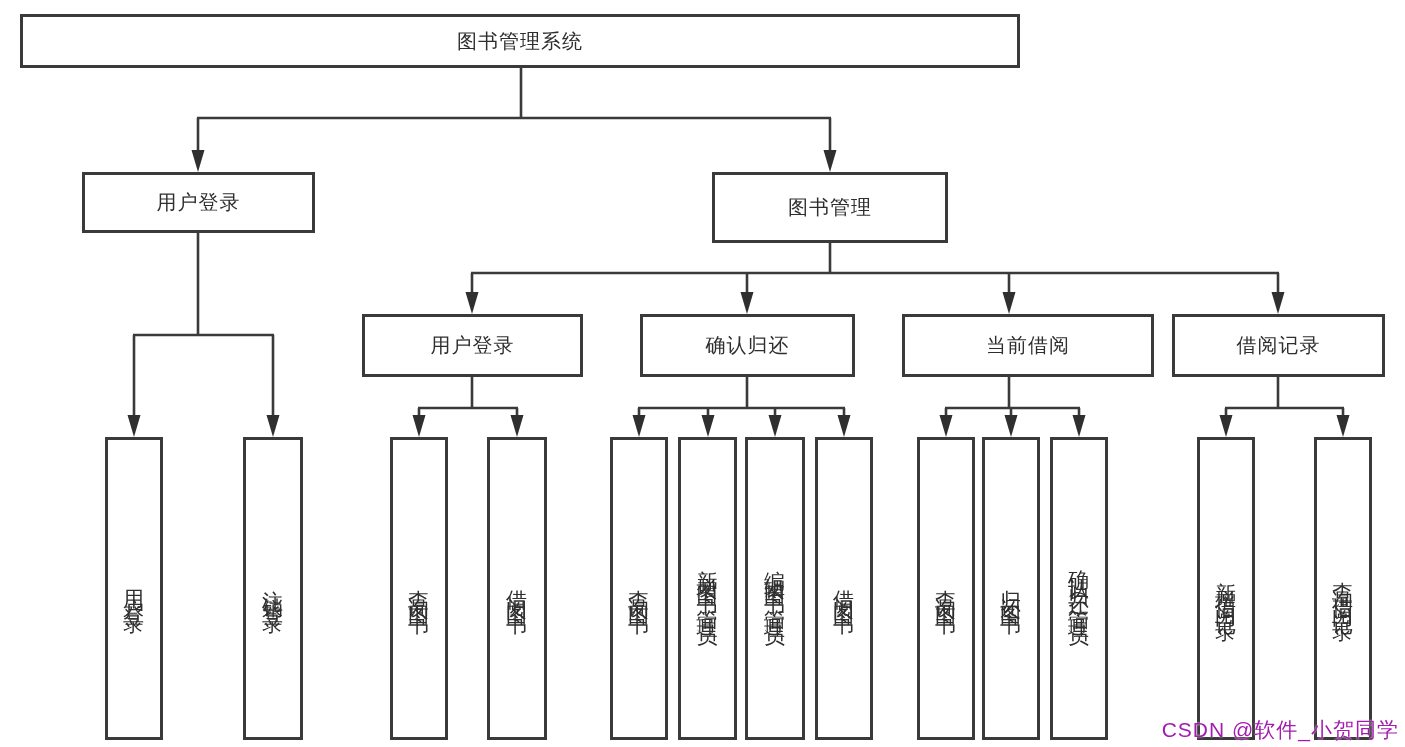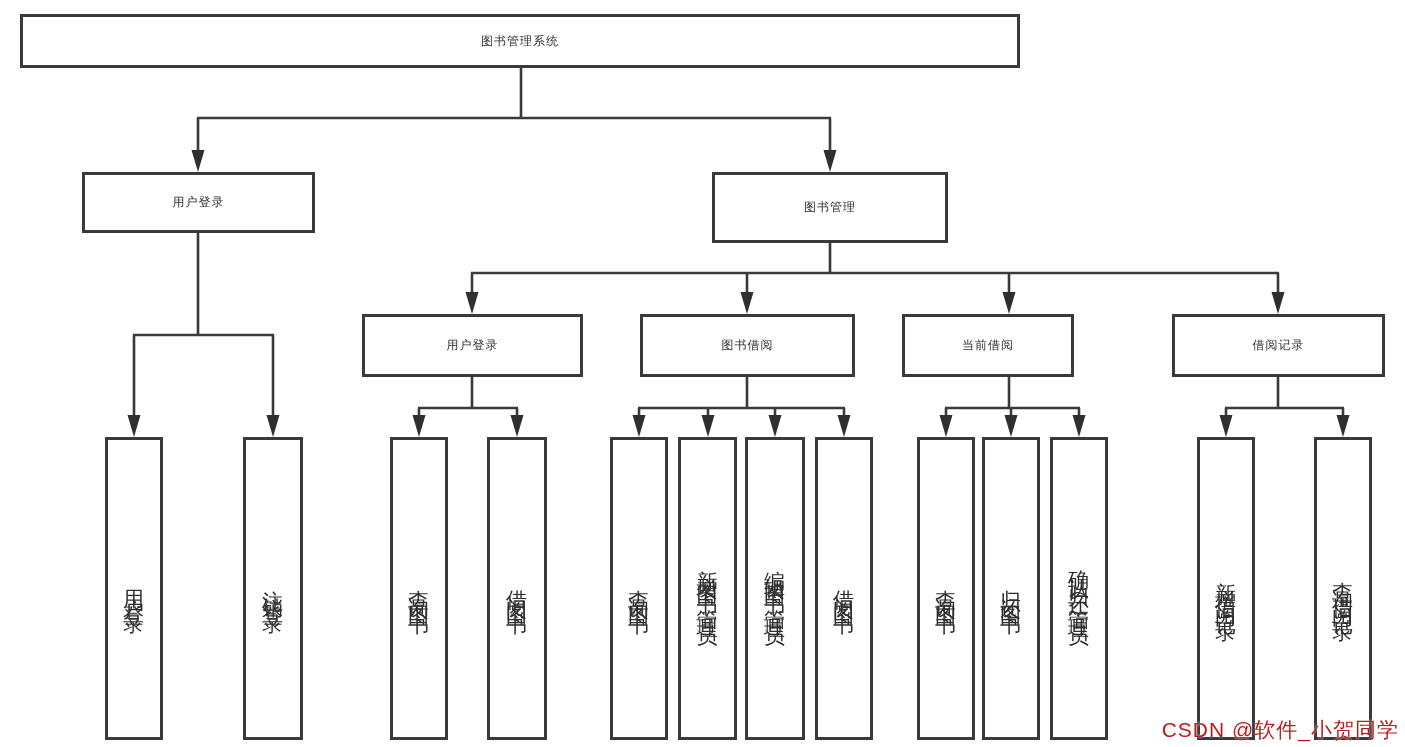--- a/index.html
+++ b/index.html
@@ -24,21 +24,21 @@
   }
   .node {
     position: absolute;
     box-sizing: border-box;
     border: 3px solid #3a3a3a;
     background: #ffffff;
     display: flex;
     align-items: center;
     justify-content: center;
     color: #2e2e2e;
-    font-size: 12px;
+    font-size: 20px;
     letter-spacing: 1px;
     white-space: nowrap;
   }
   .node.leaf {
     font-size: 21px;
   }
   .leaf .vtext {
     writing-mode: vertical-lr;
     text-orientation: mixed;
     letter-spacing: 8px;
@@ -46,42 +46,42 @@
     white-space: nowrap;
   }
   
   .root-box   { left: 20px;  top: 14px;  width: 1000px; height: 54px; }
   
   .n-user-login { left: 82px;  top: 172px; width: 233px; height: 61px; }
   .n-book-mgmt  { left: 712px; top: 172px; width: 236px; height: 71px; }
   
   .n-new-rec    { left: 362px;  top: 314px; width: 221px; height: 63px; }
   .n-borrow     { left: 640px;  top: 314px; width: 215px; height: 63px; }
-  .n-current    { left: 902px;  top: 314px; width: 172px; height: 63px; }
+  .n-current    { left: 902px;  top: 314px; width: 252px; height: 63px; }
   .n-records    { left: 1172px; top: 314px; width: 213px; height: 63px; }
   
   .leaf { top: 437px; height: 303px; width: 58px; }
   .l1  { left: 105px; }
   .l2  { left: 243px; width: 60px; }
   .l3  { left: 390px; }
   .l4  { left: 487px; width: 60px; }
   .l5  { left: 610px; }
   .l6  { left: 678px; width: 59px; }
   .l7  { left: 745px; width: 60px; }
   .l8  { left: 815px; }
   .l9  { left: 917px; }
   .l10 { left: 982px; }
   .l11 { left: 1050px; }
   .l12 { left: 1197px; }
   .l13 { left: 1314px; }
   .watermark {
     position: absolute;
     right: 6px;
     bottom: 3px;
-    color: #b91c1c;
+    color: #a21caf;
     font-size: 21px;
     letter-spacing: 1px;
     z-index: 5;
     text-shadow: 0 0 2px #ffffff;
   }
 </style>
 </head>
 <body>
 
 <div class="canvas">
@@ -162,21 +162,21 @@
     <span>用户登录</span>
   </div>
   <div class="node n-book-mgmt">
     <span>图书管理</span>
   </div>
 
   <div class="node n-new-rec">
     <span>用户登录</span>
   </div>
   <div class="node n-borrow">
-    <span>图书借阅</span>
+    <span>确认归还</span>
   </div>
   <div class="node n-current">
     <span>当前借阅</span>
   </div>
   <div class="node n-records">
     <span>借阅记录</span>
   </div>
 
   <div class="node leaf l1">
     <span class="vtext">用户登录</span>

